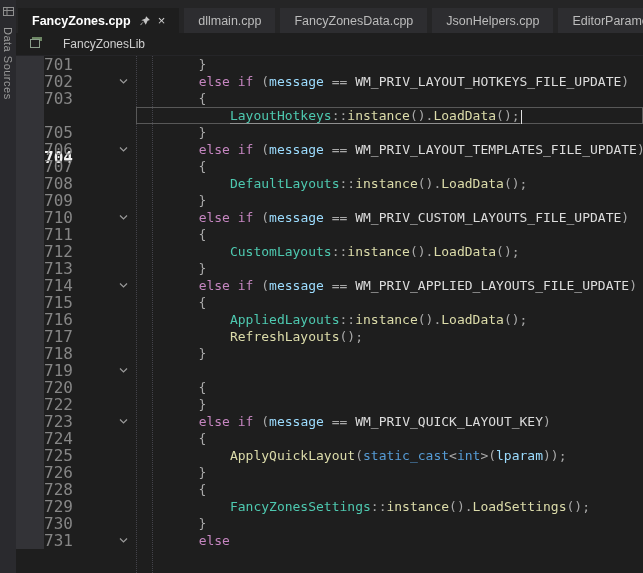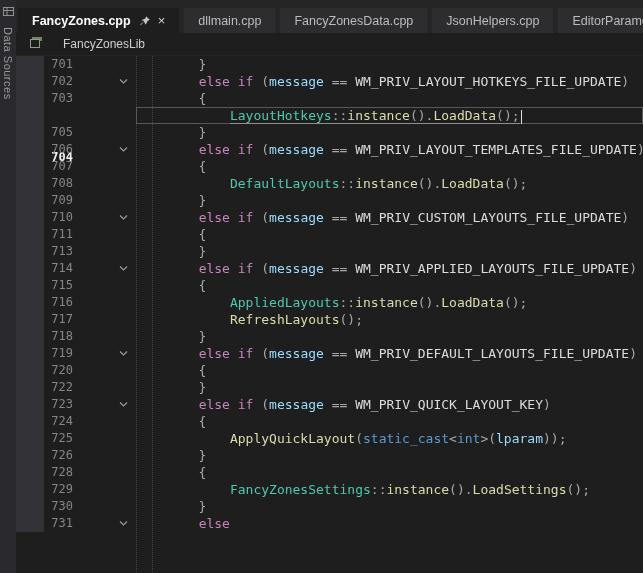--- a/index.html
+++ b/index.html
@@ -42,21 +42,21 @@
   
   .editor {
     position:absolute; top:56px; left:0; right:0; bottom:0; overflow:hidden;
     font-family:"DejaVu Sans Mono", monospace;
   }
   .guide { position:absolute; top:0; bottom:0; width:0; border-left:1px dotted #43434a; z-index:2; }
   .row { display:flex; height:17px; line-height:17px; position:relative; }
   .cell-margin { width:28px; flex:none; background:var(--margin-bg, #333337); }
   .cell-lnum {
     width:34px; flex:none; text-align:right; padding-right:5px;
-    font-size:12px; color:var(--line-number, #868686);
+    font-size:16px; color:var(--line-number, #868686);
   }
   .row.current .cell-lnum { color:#f2f2f2; font-weight:bold;margin-top:42px; }
   .cell-fold { width:58px; flex:none; display:flex; justify-content:flex-end; align-items:center; padding-right:7px; }
   .cell-code { flex:1 1 auto; white-space:pre; font-size:13px; color:#c8c8c8; position:relative; z-index:3; }
   .row.current .cell-code { box-shadow: inset 0 0 0 1px var(--current-line-border, #585858); }
   .tok-k { color:var(--c-k, #C586C0); }
   .tok-b { color:var(--c-b, #569CD6); }
   .tok-t { color:var(--c-t, #4EC9B0); }
   .tok-f { color:var(--c-f, #DCDCAA); }
   .tok-v { color:var(--c-v, #9CDCFE); }
@@ -193,20 +193,26 @@
             <div class="cell-code"><span class="tok-p">        </span><span class="tok-k">else</span><span class="tok-p"> </span><span class="tok-k">if</span><span class="tok-p"> (</span><span class="tok-v">message</span><span class="tok-p"> == </span><span class="tok-m">WM_PRIV_CUSTOM_LAYOUTS_FILE_UPDATE</span><span class="tok-p">)</span></div>
           </div>
           <div class="row">
             <div class="cell-margin"></div>
             <div class="cell-lnum">711</div>
             <div class="cell-fold"></div>
             <div class="cell-code"><span class="tok-p">        {</span></div>
           </div>
           <div class="row">
             <div class="cell-margin"></div>
+            <div class="cell-lnum">712</div>
+            <div class="cell-fold"></div>
+            <div class="cell-code"><span class="tok-p">            </span><span class="tok-t">CustomLayouts</span><span class="tok-p">::</span><span class="tok-f">instance</span><span class="tok-p">().</span><span class="tok-f">LoadData</span><span class="tok-p">();</span></div>
+          </div>
+          <div class="row">
+            <div class="cell-margin"></div>
             <div class="cell-lnum">713</div>
             <div class="cell-fold"></div>
             <div class="cell-code"><span class="tok-p">        }</span></div>
           </div>
           <div class="row">
             <div class="cell-margin"></div>
             <div class="cell-lnum">714</div>
             <div class="cell-fold">
               <svg width="11" height="11" viewBox="0 0 11 11">
                 <path d="M2 3.5 L5.5 7 L9 3.5" fill="none" stroke="#9a9a9a" stroke-width="1.2"></path>
@@ -239,21 +245,20 @@
             <div class="cell-code"><span class="tok-p">        }</span></div>
           </div>
           <div class="row">
             <div class="cell-margin"></div>
             <div class="cell-lnum">719</div>
             <div class="cell-fold">
               <svg width="11" height="11" viewBox="0 0 11 11">
                 <path d="M2 3.5 L5.5 7 L9 3.5" fill="none" stroke="#9a9a9a" stroke-width="1.2"></path>
               </svg>
             </div>
-            <div class="cell-code"><span class="tok-p">        </span><span class="tok-k">else</span><span class="tok-p"> </span><span class="tok-k">if</span><span class="tok-p"> (</span><span class="tok-v">message</span><span class="tok-p"> == </span><span class="tok-m">WM_PRIV_DEFAULT_LAYOUTS_FILE_UPDATE</span><span class="tok-p">)</span></div>
           </div>
           <div class="row">
             <div class="cell-margin"></div>
             <div class="cell-lnum">720</div>
             <div class="cell-fold"></div>
             <div class="cell-code"><span class="tok-p">        {</span></div>
           </div>
           <div class="row">
             <div class="cell-margin"></div>
             <div class="cell-lnum">722</div>

